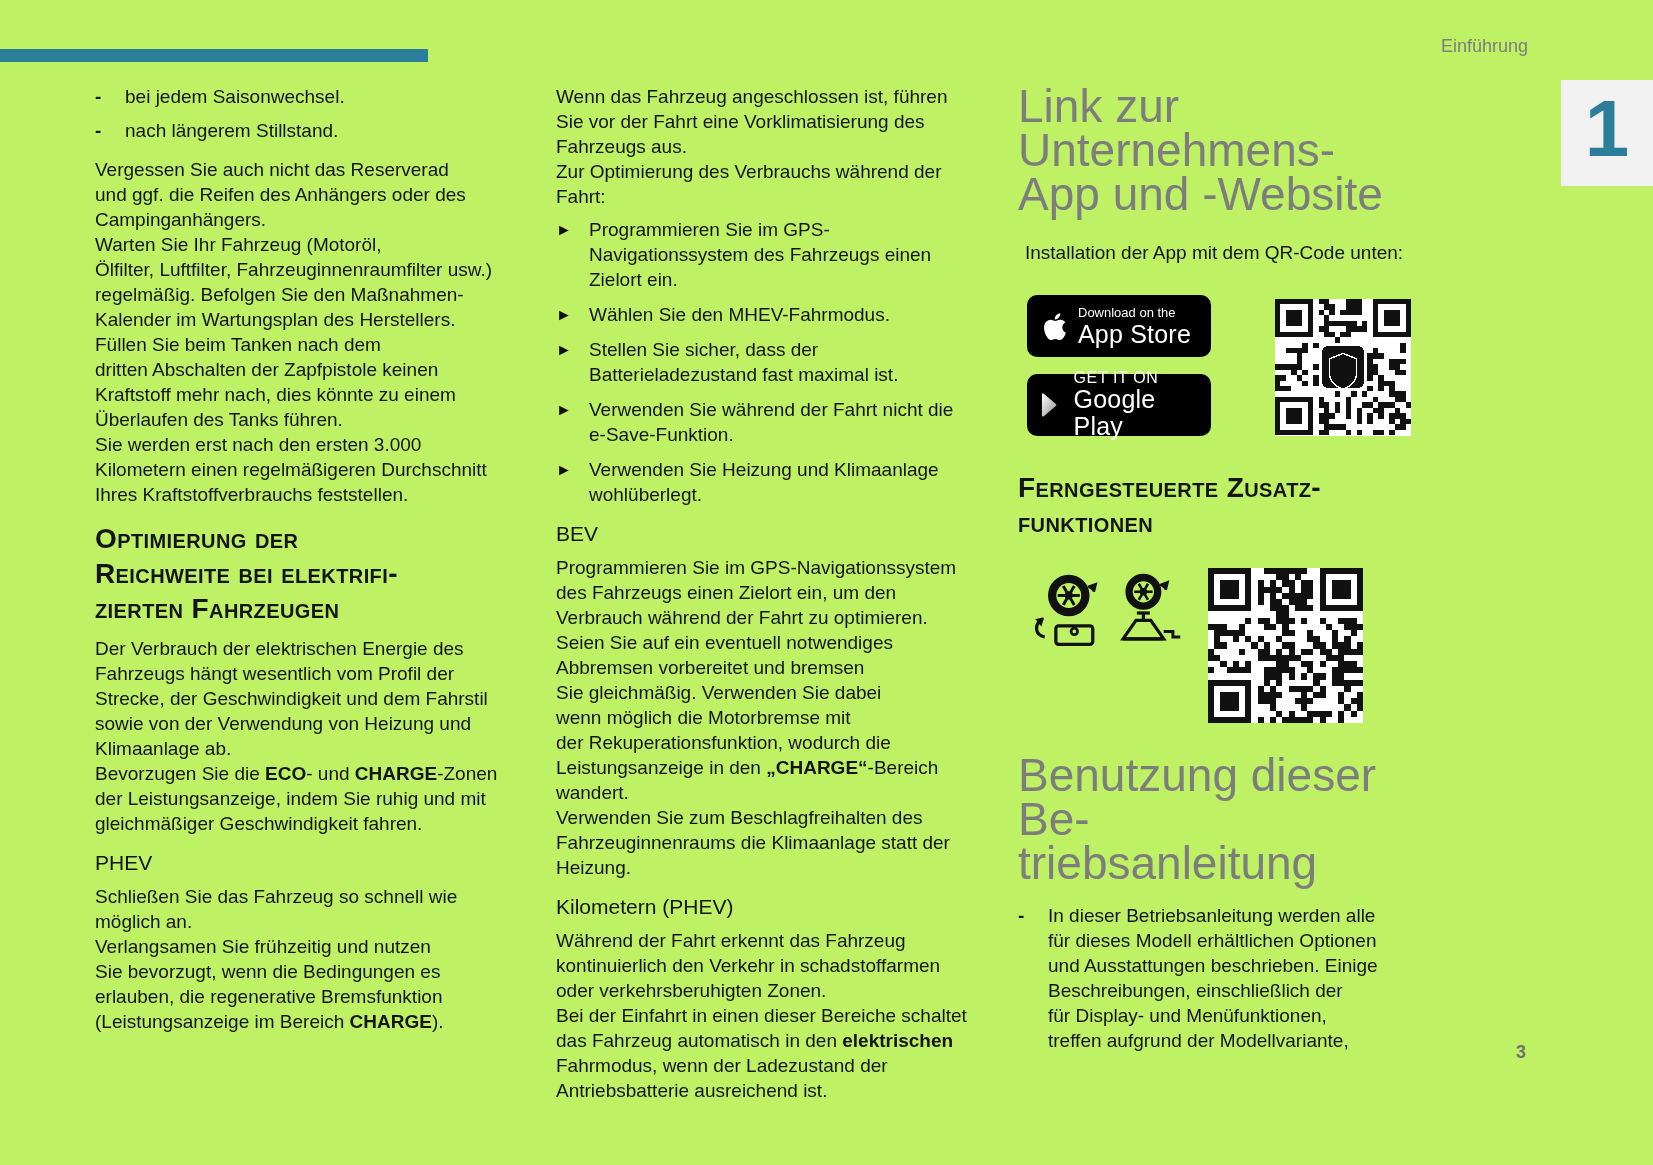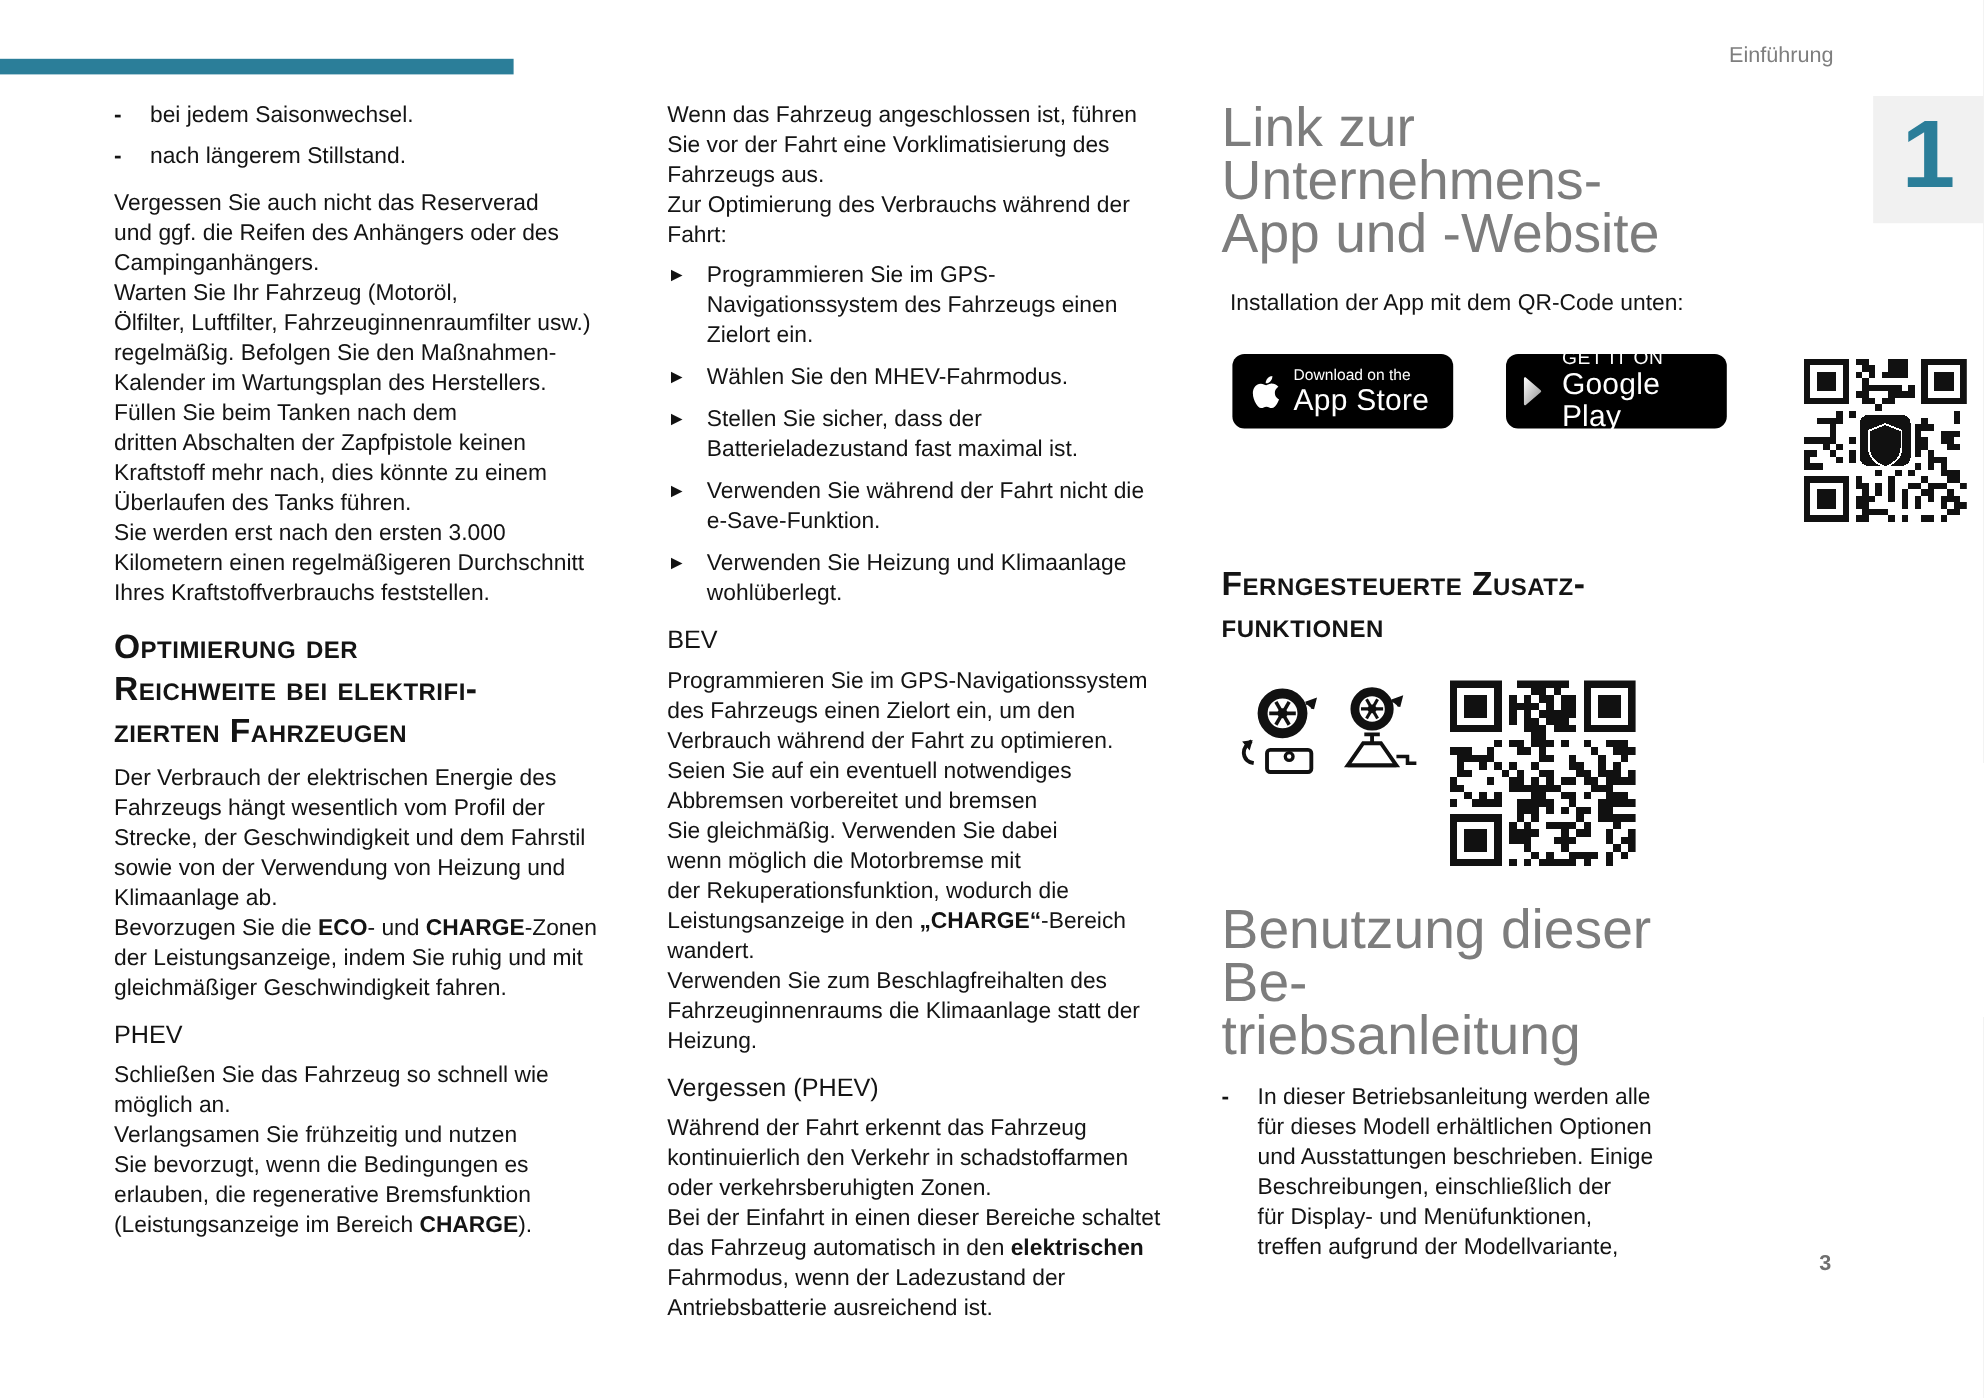--- a/index.html
+++ b/index.html
@@ -4,21 +4,21 @@
 <style>
   :root{
     --accent:#2b7e99;
     --gray-heading:#7d7d7d;
     --yt-red:#e8342c;
     --ink:#141414;
   }
   *{box-sizing:border-box}
   html,body{margin:0;padding:0;background:#e9e9e9}
   body{font-family:"Liberation Sans", sans-serif;color:var(--ink)}
-  .page{position:relative;width:1653px;height:1165px;background:#ffffff;overflow:hidden}
+  .page{position:relative;width:1653px;height:1165px;background:#bef264;overflow:hidden}
 
   
   .top-rule{position:absolute;left:0;top:49px;width:428px;height:13px;background:var(--accent)}
   .section-label{position:absolute;left:1352px;top:36px;width:176px;text-align:right;font-size:18px;color:#7e7e7e}
   .chapter-tab{position:absolute;left:1561px;top:80px;width:92px;height:106px;background:#f1f1f1;
                display:flex;align-items:center;justify-content:center}
   .chapter-num{font-size:80px;font-weight:bold;color:var(--accent);line-height:1;transform:translateY(-4px)}
 
   
   .col{position:absolute;top:84px;font-size:19px;line-height:25px}
@@ -38,21 +38,21 @@
   .h-smallcaps{font-variant:small-caps;font-weight:bold;font-size:28px;line-height:35px;
                letter-spacing:.4px;margin:14px 0 10px;white-space:pre-line}
   .h-sub{font-size:21px;font-weight:normal;margin:14px 0 8px;line-height:26px}
   .h-gray{color:var(--gray-heading);font-size:46px;line-height:44px;font-weight:400;margin:0;white-space:pre-line}
 
   .p{margin:0 0 4px}
   .install-note{margin-top:24px;margin-left:7px}
 
   
   .apps-row{display:flex;margin-top:30px}
-  .badges{display:flex;flex-direction:row;gap:44px;margin-left:9px}
+  .badges{display:flex;flex-direction:column;gap:17px;margin-left:9px}
   .badge{width:184px;height:62px;background:#000;border-radius:10px;color:#fff;
          display:flex;align-items:center;padding:0 12px;gap:11px}
   .badge .txt{display:flex;flex-direction:column;justify-content:center}
   .badge .small{font-size:13px;line-height:16px}
   .badge .small.caps{font-size:16px;letter-spacing:.6px}
   .badge .big{font-size:25px;line-height:27px;letter-spacing:.2px}
   .qr{background:#fff}
   .qr svg{display:block;shape-rendering:crispEdges}
   .qr1{margin-left:64px;margin-top:4px}
   .qr1 svg{width:136px;height:136px}
@@ -173,21 +173,21 @@
 Seien Sie auf ein eventuell notwendiges
 Abbremsen vorbereitet und bremsen
 Sie gleichmäßig. Verwenden Sie dabei
 wenn möglich die Motorbremse mit
 der Rekuperationsfunktion, wodurch die
 Leistungsanzeige in den </span><span style="font-weight: bold;">„CHARGE“</span><span>-Bereich
 wandert.
 Verwenden Sie zum Beschlagfreihalten des
 Fahrzeuginnenraums die Klimaanlage statt der
 Heizung.</span></p>
-    <h3 class="h-sub">Vergessen (PHEV)</h3>
+    <h3 class="h-sub">Kilometern (PHEV)</h3>
     <p class="p pre"><span>Während der Fahrt erkennt das Fahrzeug
 kontinuierlich den Verkehr in schadstoffarmen
 oder verkehrsberuhigten Zonen.
 Bei der Einfahrt in einen dieser Bereiche schaltet
 das Fahrzeug automatisch in den </span><span style="font-weight: bold;">elektrischen</span><span>
 Fahrmodus, wenn der Ladezustand der
 Antriebsbatterie ausreichend ist.</span></p>
   </div>
 
   <div class="col col3">

